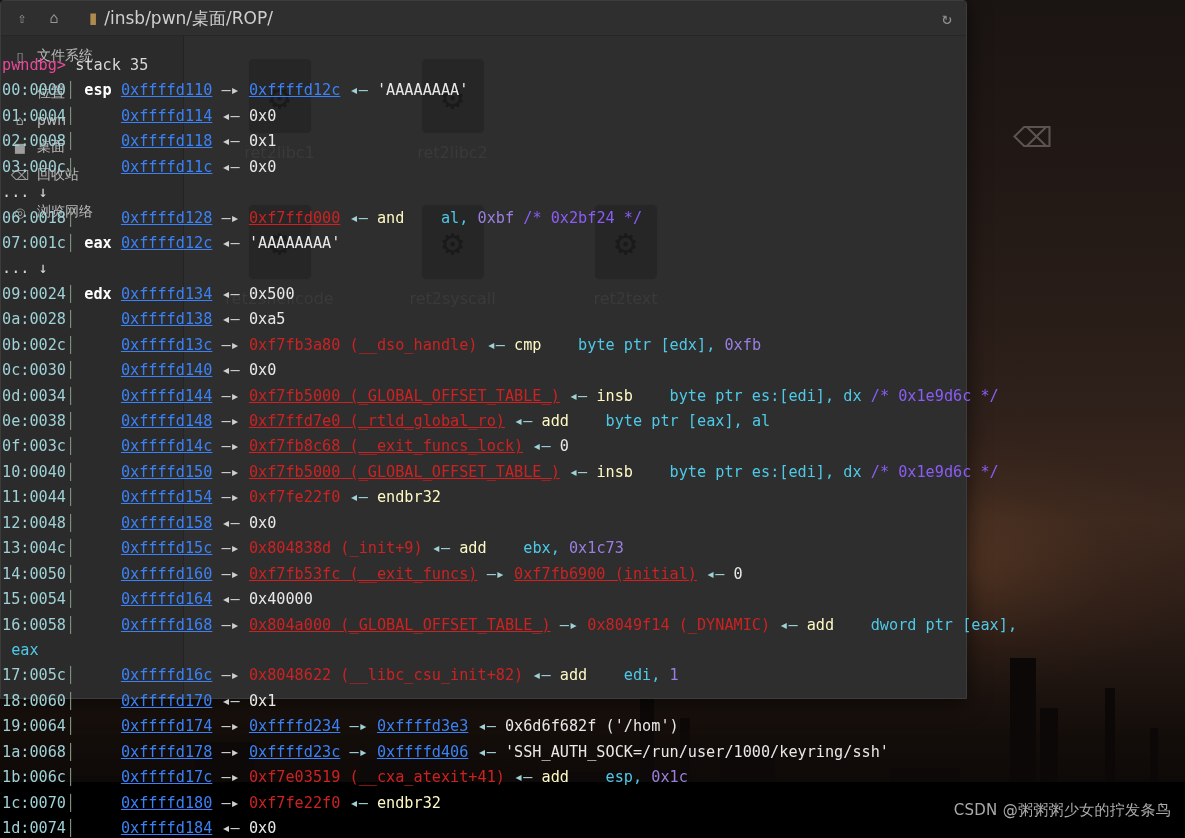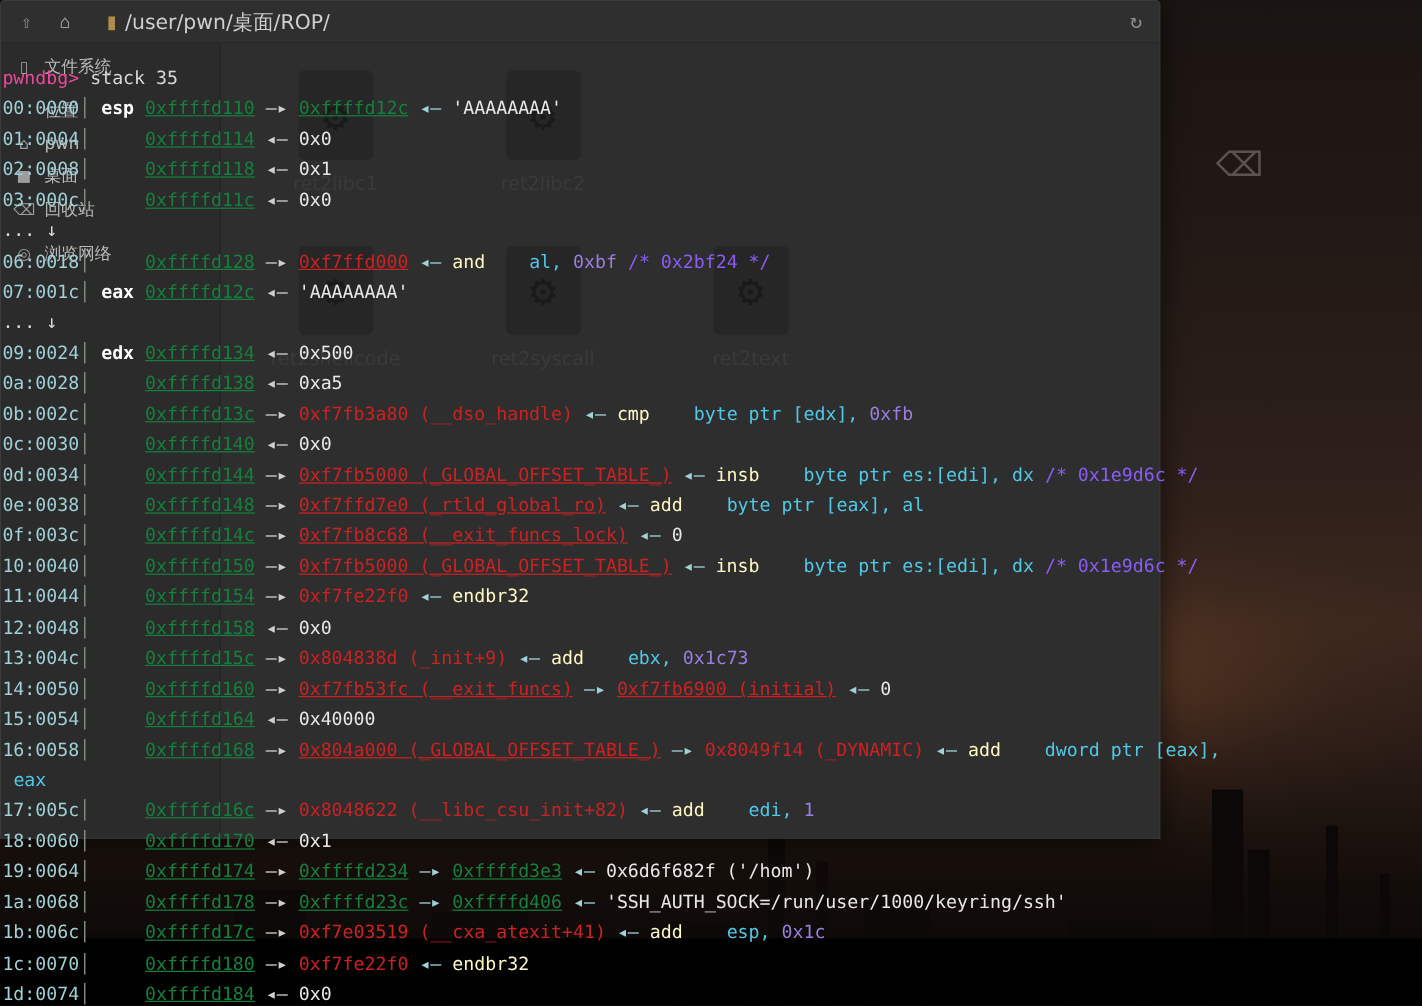--- a/index.html
+++ b/index.html
@@ -180,21 +180,21 @@
     box-sizing: border-box;
     pointer-events: none;
   }
   #terminal .tline { height: 25.45px; }
 
   
   .c-prompt  { color:#ec4899; font-weight:normal; }
   .c-cmd     { color:#d8d8d8;margin-top:40px; }
   .c-idx     { color:#9fd1d6; }
   .c-reg     { color:#ffffff; font-weight:bold; }
-  .c-stack   { color:#15803d; text-decoration: underline; }
+  .c-stack   { color:#3b82f6; text-decoration: underline; }
   .c-code    { color:#cc2222; text-decoration: underline; }
   .c-codeNU  { color:#cc2222; }
   .c-arrowr  { color:#cfcfcf; }
   .c-arrowl  { color:#9fd1d6; }
   .c-num     { color:#e8e8e8; }
   .c-str     { color:#e8e8e8; }
   .c-mn      { color:#fef9c3; }
   .c-op      { color:#4ec9e8; }
   .c-imm     { color:#9a7fe0; }
   .c-cmt     { color:#8b5cf6;margin-top:40px; }
@@ -253,21 +253,21 @@
     <span></span>
   </div>
 
   <div id="filemanager">
 
     <div id="fm-header">
       <div class="fm-navbtn">⇧</div>
       <div class="fm-navbtn">⌂</div>
       <div class="fm-path">
         <span class="fm-folder-glyph">▮</span>
-        <span>/user/pwn/桌面/ROP/</span>
+        <span>/insb/pwn/桌面/ROP/</span>
       </div>
       <div class="fm-reload">↻</div>
     </div>
 
     <div id="fm-body">
 
       <div id="fm-sidebar">
         <div class="side-item">
           <span class="si-glyph">▯</span>
           <span>文件系统</span>
@@ -321,14 +321,15 @@
       </div>
     </div>
   </div>
 
   <div id="bottombar"></div>
 
   <div id="terminal">
     <div id="term-lines"><div class="tline"><span class="c-prompt">pwndbg&gt;</span><span class="c-cmd"> stack 35</span></div><div class="tline"><span class="c-idx">00:0000</span><span class="c-bar">│</span><span class="c-reg"> esp </span><span class="c-stack">0xffffd110</span><span class="c-arrowr"> —▸ </span><span class="c-stack">0xffffd12c</span><span class="c-arrowl"> ◂— </span><span class="c-str">'AAAAAAAA'</span></div><div class="tline"><span class="c-idx">01:0004</span><span class="c-bar">│</span><span class="c-reg">     </span><span class="c-stack">0xffffd114</span><span class="c-arrowr"> ◂— </span><span class="c-num">0x0</span></div><div class="tline"><span class="c-idx">02:0008</span><span class="c-bar">│</span><span class="c-reg">     </span><span class="c-stack">0xffffd118</span><span class="c-arrowr"> ◂— </span><span class="c-num">0x1</span></div><div class="tline"><span class="c-idx">03:000c</span><span class="c-bar">│</span><span class="c-reg">     </span><span class="c-stack">0xffffd11c</span><span class="c-arrowr"> ◂— </span><span class="c-num">0x0</span></div><div class="tline"><span class="c-dots">... ↓</span></div><div class="tline"><span class="c-idx">06:0018</span><span class="c-bar">│</span><span class="c-reg">     </span><span class="c-stack">0xffffd128</span><span class="c-arrowr"> —▸ </span><span class="c-code">0xf7ffd000</span><span class="c-arrowl"> ◂— </span><span class="c-mn">and</span><span class="c-cmd">    </span><span class="c-op">al,</span><span class="c-op"> </span><span class="c-imm">0xbf</span><span class="c-cmt"> /* 0x2bf24 */</span></div><div class="tline"><span class="c-idx">07:001c</span><span class="c-bar">│</span><span class="c-reg"> eax </span><span class="c-stack">0xffffd12c</span><span class="c-arrowr"> ◂— </span><span class="c-str">'AAAAAAAA'</span></div><div class="tline"><span class="c-dots">... ↓</span></div><div class="tline"><span class="c-idx">09:0024</span><span class="c-bar">│</span><span class="c-reg"> edx </span><span class="c-stack">0xffffd134</span><span class="c-arrowr"> ◂— </span><span class="c-num">0x500</span></div><div class="tline"><span class="c-idx">0a:0028</span><span class="c-bar">│</span><span class="c-reg">     </span><span class="c-stack">0xffffd138</span><span class="c-arrowr"> ◂— </span><span class="c-num">0xa5</span></div><div class="tline"><span class="c-idx">0b:002c</span><span class="c-bar">│</span><span class="c-reg">     </span><span class="c-stack">0xffffd13c</span><span class="c-arrowr"> —▸ </span><span class="c-codeNU">0xf7fb3a80 (__dso_handle)</span><span class="c-arrowl"> ◂— </span><span class="c-mn">cmp</span><span class="c-cmd">    </span><span class="c-op">byte</span><span class="c-op"> </span><span class="c-op">ptr</span><span class="c-op"> </span><span class="c-op">[edx],</span><span class="c-op"> </span><span class="c-imm">0xfb</span></div><div class="tline"><span class="c-idx">0c:0030</span><span class="c-bar">│</span><span class="c-reg">     </span><span class="c-stack">0xffffd140</span><span class="c-arrowr"> ◂— </span><span class="c-num">0x0</span></div><div class="tline"><span class="c-idx">0d:0034</span><span class="c-bar">│</span><span class="c-reg">     </span><span class="c-stack">0xffffd144</span><span class="c-arrowr"> —▸ </span><span class="c-code">0xf7fb5000 (_GLOBAL_OFFSET_TABLE_)</span><span class="c-arrowl"> ◂— </span><span class="c-mn">insb</span><span class="c-cmd">    </span><span class="c-op">byte</span><span class="c-op"> </span><span class="c-op">ptr</span><span class="c-op"> </span><span class="c-op">es:[edi],</span><span class="c-op"> </span><span class="c-op">dx</span><span class="c-cmt"> /* 0x1e9d6c */</span></div><div class="tline"><span class="c-idx">0e:0038</span><span class="c-bar">│</span><span class="c-reg">     </span><span class="c-stack">0xffffd148</span><span class="c-arrowr"> —▸ </span><span class="c-code">0xf7ffd7e0 (_rtld_global_ro)</span><span class="c-arrowl"> ◂— </span><span class="c-mn">add</span><span class="c-cmd">    </span><span class="c-op">byte</span><span class="c-op"> </span><span class="c-op">ptr</span><span class="c-op"> </span><span class="c-op">[eax],</span><span class="c-op"> </span><span class="c-op">al</span></div><div class="tline"><span class="c-idx">0f:003c</span><span class="c-bar">│</span><span class="c-reg">     </span><span class="c-stack">0xffffd14c</span><span class="c-arrowr"> —▸ </span><span class="c-code">0xf7fb8c68 (__exit_funcs_lock)</span><span class="c-arrowl"> ◂— </span><span class="c-num">0</span></div><div class="tline"><span class="c-idx">10:0040</span><span class="c-bar">│</span><span class="c-reg">     </span><span class="c-stack">0xffffd150</span><span class="c-arrowr"> —▸ </span><span class="c-code">0xf7fb5000 (_GLOBAL_OFFSET_TABLE_)</span><span class="c-arrowl"> ◂— </span><span class="c-mn">insb</span><span class="c-cmd">    </span><span class="c-op">byte</span><span class="c-op"> </span><span class="c-op">ptr</span><span class="c-op"> </span><span class="c-op">es:[edi],</span><span class="c-op"> </span><span class="c-op">dx</span><span class="c-cmt"> /* 0x1e9d6c */</span></div><div class="tline"><span class="c-idx">11:0044</span><span class="c-bar">│</span><span class="c-reg">     </span><span class="c-stack">0xffffd154</span><span class="c-arrowr"> —▸ </span><span class="c-codeNU">0xf7fe22f0</span><span class="c-arrowl"> ◂— </span><span class="c-mn">endbr32</span></div><div class="tline"><span class="c-idx">12:0048</span><span class="c-bar">│</span><span class="c-reg">     </span><span class="c-stack">0xffffd158</span><span class="c-arrowr"> ◂— </span><span class="c-num">0x0</span></div><div class="tline"><span class="c-idx">13:004c</span><span class="c-bar">│</span><span class="c-reg">     </span><span class="c-stack">0xffffd15c</span><span class="c-arrowr"> —▸ </span><span class="c-codeNU">0x804838d (_init+9)</span><span class="c-arrowl"> ◂— </span><span class="c-mn">add</span><span class="c-cmd">    </span><span class="c-op">ebx,</span><span class="c-op"> </span><span class="c-imm">0x1c73</span></div><div class="tline"><span class="c-idx">14:0050</span><span class="c-bar">│</span><span class="c-reg">     </span><span class="c-stack">0xffffd160</span><span class="c-arrowr"> —▸ </span><span class="c-code">0xf7fb53fc (__exit_funcs)</span><span class="c-arrowl"> —▸ </span><span class="c-code">0xf7fb6900 (initial)</span><span class="c-arrowl"> ◂— </span><span class="c-num">0</span></div><div class="tline"><span class="c-idx">15:0054</span><span class="c-bar">│</span><span class="c-reg">     </span><span class="c-stack">0xffffd164</span><span class="c-arrowr"> ◂— </span><span class="c-num">0x40000</span></div><div class="tline"><span class="c-idx">16:0058</span><span class="c-bar">│</span><span class="c-reg">     </span><span class="c-stack">0xffffd168</span><span class="c-arrowr"> —▸ </span><span class="c-code">0x804a000 (_GLOBAL_OFFSET_TABLE_)</span><span class="c-arrowl"> —▸ </span><span class="c-codeNU">0x8049f14 (_DYNAMIC)</span><span class="c-arrowl"> ◂— </span><span class="c-mn">add</span><span class="c-cmd">    </span><span class="c-op">dword</span><span class="c-op"> </span><span class="c-op">ptr</span><span class="c-op"> </span><span class="c-op">[eax],</span></div><div class="tline"><span class="c-cmd"> </span><span class="c-op">eax</span></div><div class="tline"><span class="c-idx">17:005c</span><span class="c-bar">│</span><span class="c-reg">     </span><span class="c-stack">0xffffd16c</span><span class="c-arrowr"> —▸ </span><span class="c-codeNU">0x8048622 (__libc_csu_init+82)</span><span class="c-arrowl"> ◂— </span><span class="c-mn">add</span><span class="c-cmd">    </span><span class="c-op">edi,</span><span class="c-op"> </span><span class="c-imm">1</span></div><div class="tline"><span class="c-idx">18:0060</span><span class="c-bar">│</span><span class="c-reg">     </span><span class="c-stack">0xffffd170</span><span class="c-arrowr"> ◂— </span><span class="c-num">0x1</span></div><div class="tline"><span class="c-idx">19:0064</span><span class="c-bar">│</span><span class="c-reg">     </span><span class="c-stack">0xffffd174</span><span class="c-arrowr"> —▸ </span><span class="c-stack">0xffffd234</span><span class="c-arrowl"> —▸ </span><span class="c-stack">0xffffd3e3</span><span class="c-arrowl"> ◂— </span><span class="c-num">0x6d6f682f ('/hom')</span></div><div class="tline"><span class="c-idx">1a:0068</span><span class="c-bar">│</span><span class="c-reg">     </span><span class="c-stack">0xffffd178</span><span class="c-arrowr"> —▸ </span><span class="c-stack">0xffffd23c</span><span class="c-arrowl"> —▸ </span><span class="c-stack">0xffffd406</span><span class="c-arrowl"> ◂— </span><span class="c-str">'SSH_AUTH_SOCK=/run/user/1000/keyring/ssh'</span></div><div class="tline"><span class="c-idx">1b:006c</span><span class="c-bar">│</span><span class="c-reg">     </span><span class="c-stack">0xffffd17c</span><span class="c-arrowr"> —▸ </span><span class="c-codeNU">0xf7e03519 (__cxa_atexit+41)</span><span class="c-arrowl"> ◂— </span><span class="c-mn">add</span><span class="c-cmd">    </span><span class="c-op">esp,</span><span class="c-op"> </span><span class="c-imm">0x1c</span></div><div class="tline"><span class="c-idx">1c:0070</span><span class="c-bar">│</span><span class="c-reg">     </span><span class="c-stack">0xffffd180</span><span class="c-arrowr"> —▸ </span><span class="c-codeNU">0xf7fe22f0</span><span class="c-arrowl"> ◂— </span><span class="c-mn">endbr32</span></div><div class="tline"><span class="c-idx">1d:0074</span><span class="c-bar">│</span><span class="c-reg">     </span><span class="c-stack">0xffffd184</span><span class="c-arrowr"> ◂— </span><span class="c-num">0x0</span></div></div>
   </div>
 
+  <div id="watermark">CSDN @粥粥粥少女的拧发条鸟</div>
 
 </div>
 
 </body></html>

